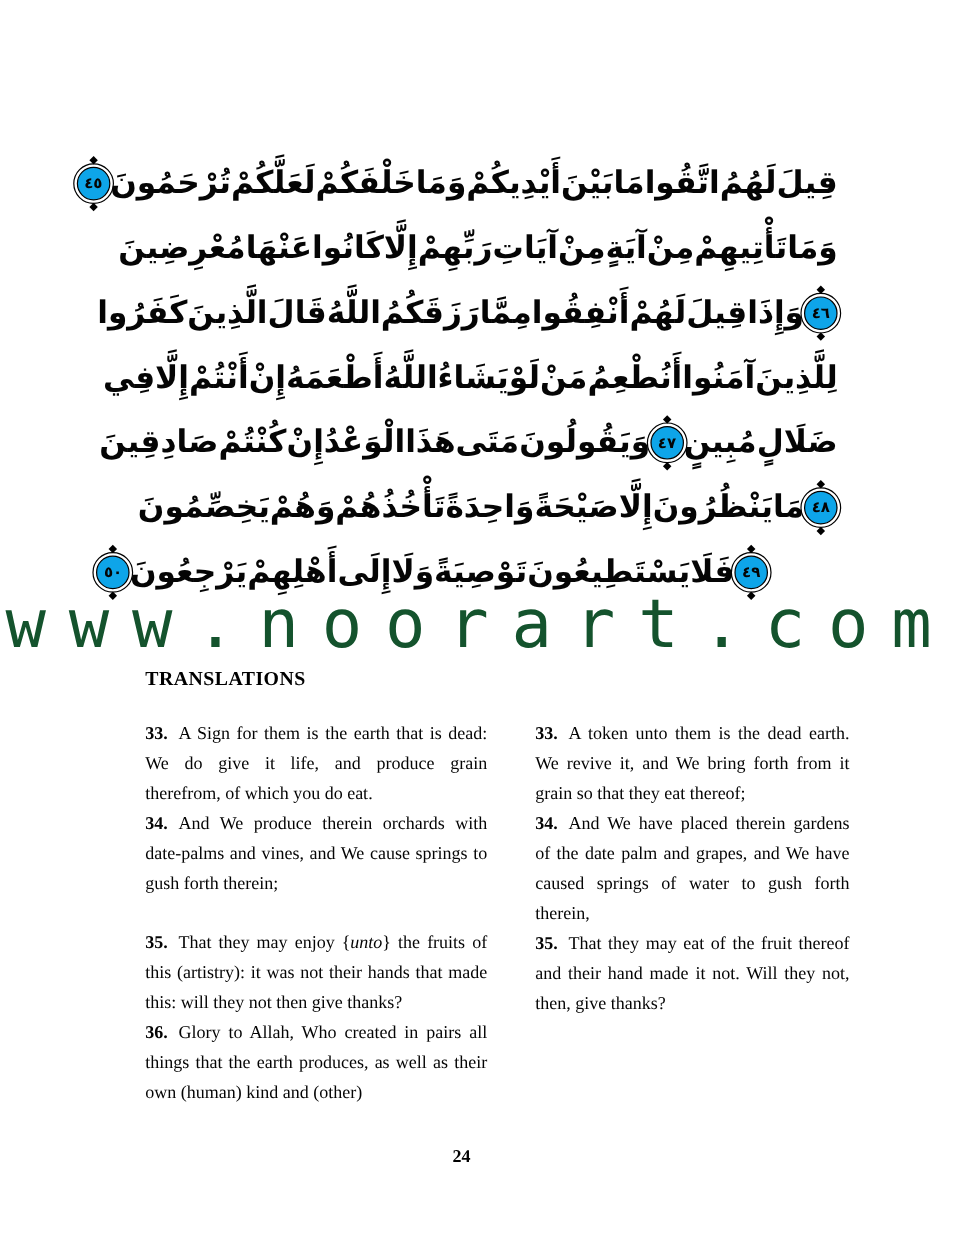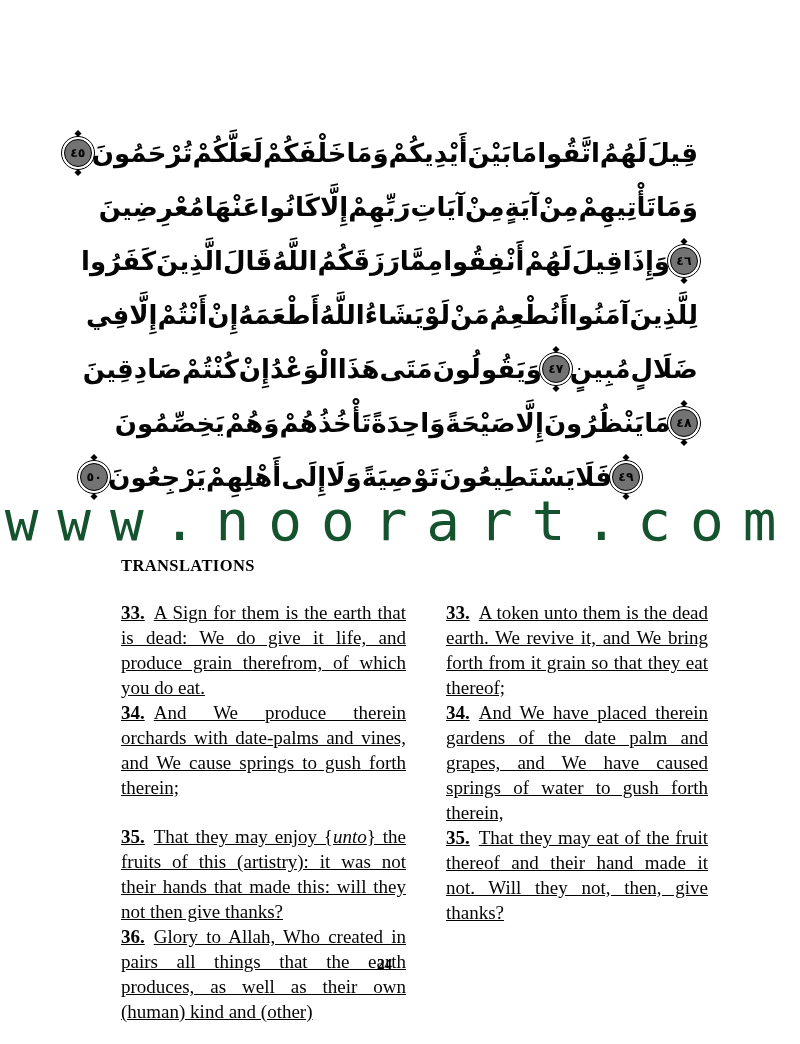--- a/index.html
+++ b/index.html
@@ -39,21 +39,21 @@
     border:1.6px solid #000;
     outline:1px solid #000;
     outline-offset:2px;
     border-radius:50%;
     display:flex;align-items:center;justify-content:center;
     font-family:"DejaVu Sans", sans-serif;
     font-size:12.5px;
     font-weight:700;
     line-height:1;
     direction:ltr;
-    background:#737373;
+    background:#0ea5e9;
   }
   .medallion::before,.medallion::after{
     content:"";
     position:absolute;left:50%;
     width:5px;height:5px;background:#000;
     transform:translateX(-50%) rotate(45deg);
   }
   .medallion::before{ top:-9px; }
   .medallion::after{ bottom:-9px; }
   
@@ -77,25 +77,24 @@
     font-family:"Liberation Serif", serif;
     font-weight:700;
     font-size:16.5px;
     letter-spacing:0.4px;
     color:#000;
   }
   .tcol{
     position:absolute;
     top:600px;
     font-family:"Liberation Serif", serif;
-    font-size:19px;
+    font-size:15px;
     line-height:25px;
     text-align:justify;
     color:#040404;
-    text-decoration:underline;
   }
   .tcol-left{ left:121px; width:285px; }
   .tcol-right{ left:446px; width:262px; }
   .tpara{ margin:0; }
   .tpara.gap{ margin-top:24px; }
   .vnum{ font-weight:700; margin-right:9px; }
   .tpara i{ font-style:italic; }
   
   .page-number{
     position:absolute;

